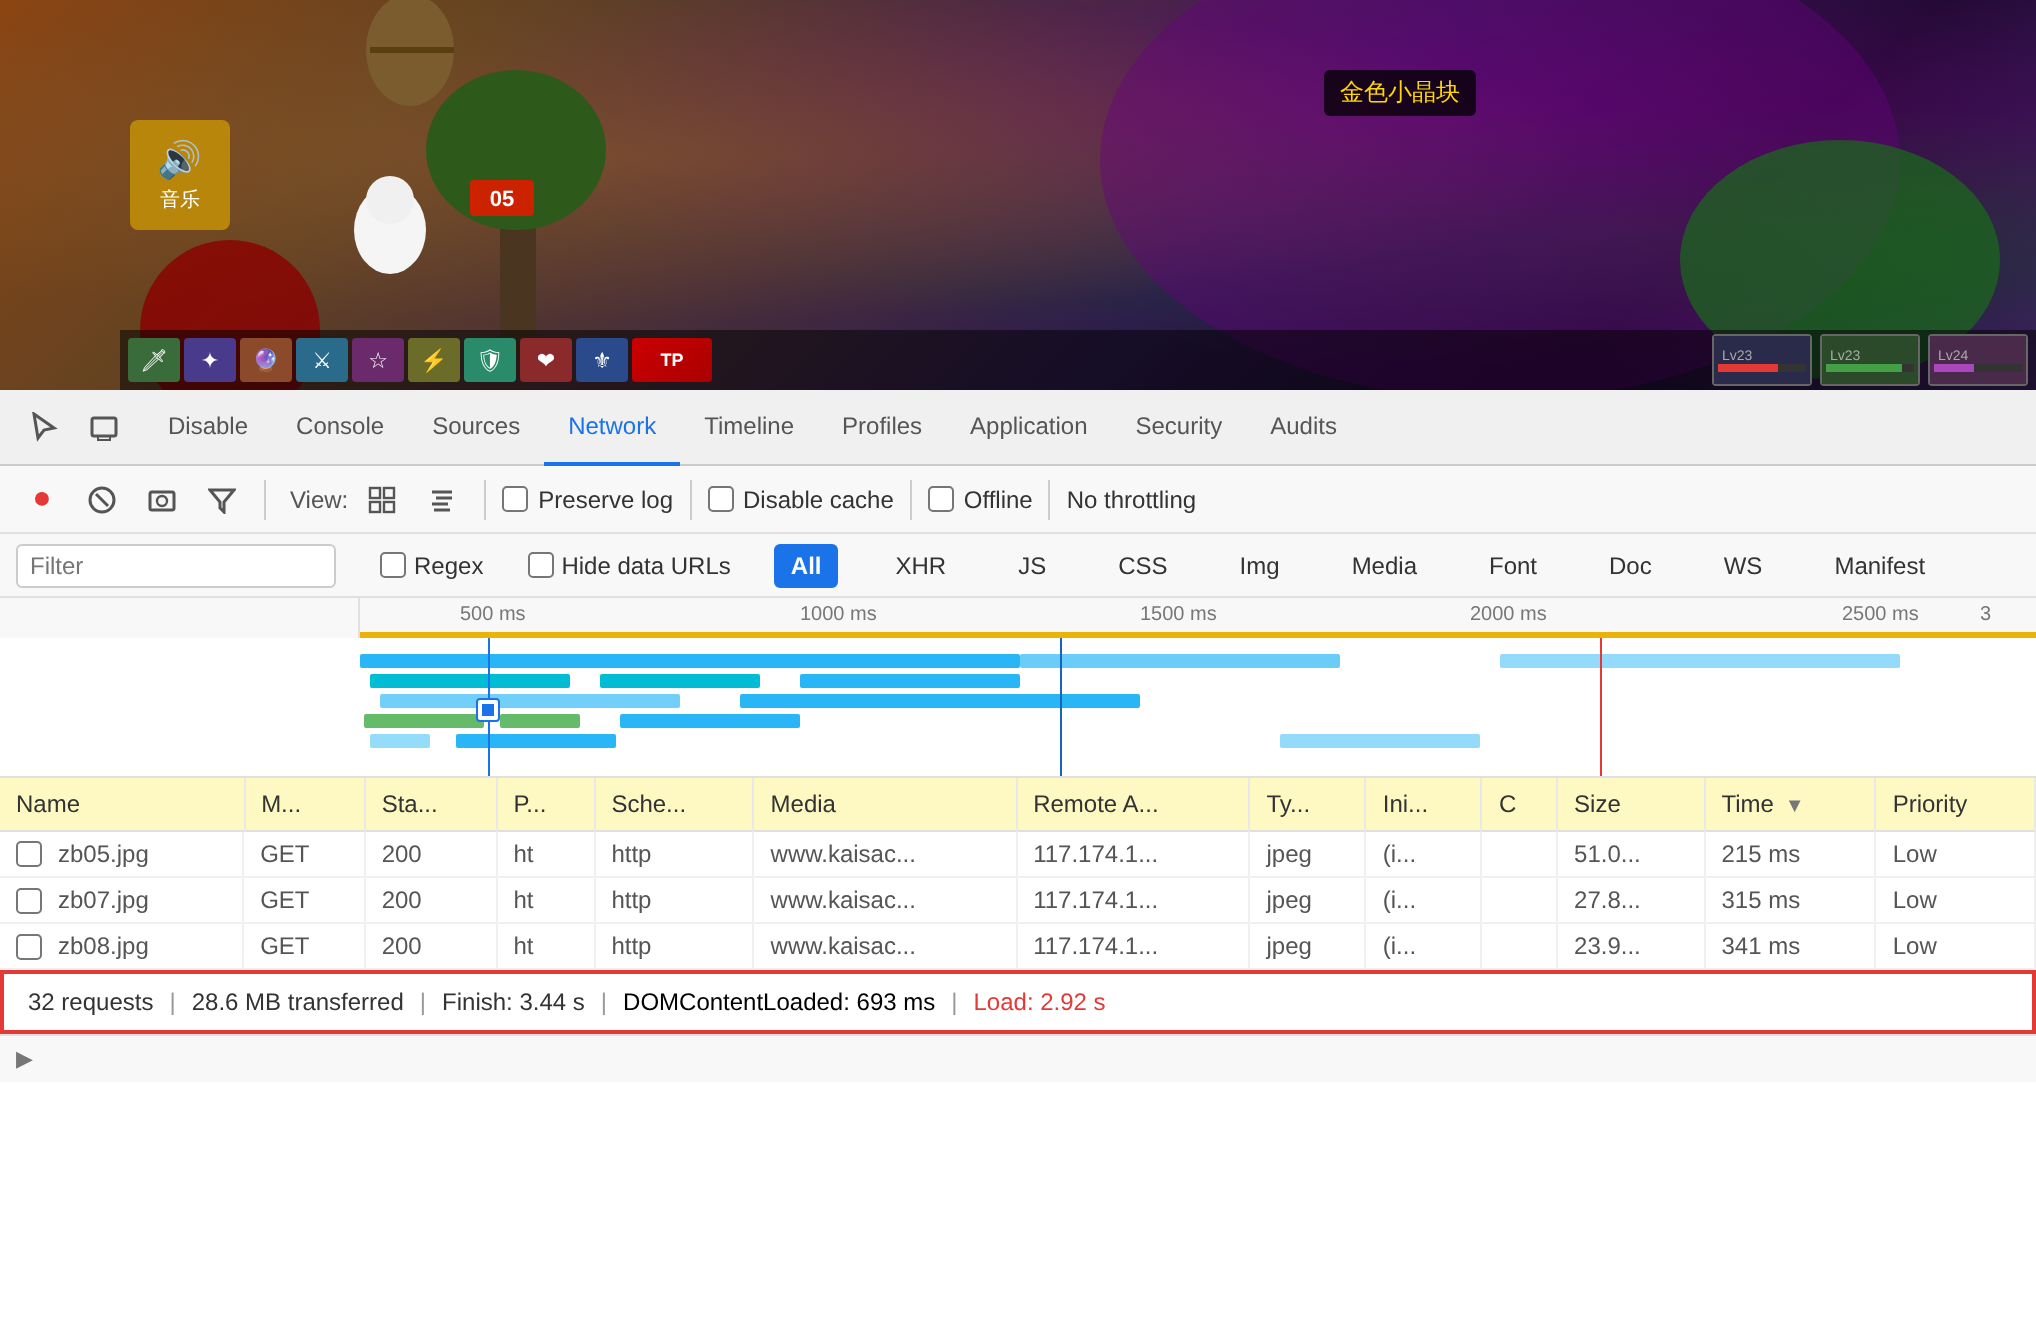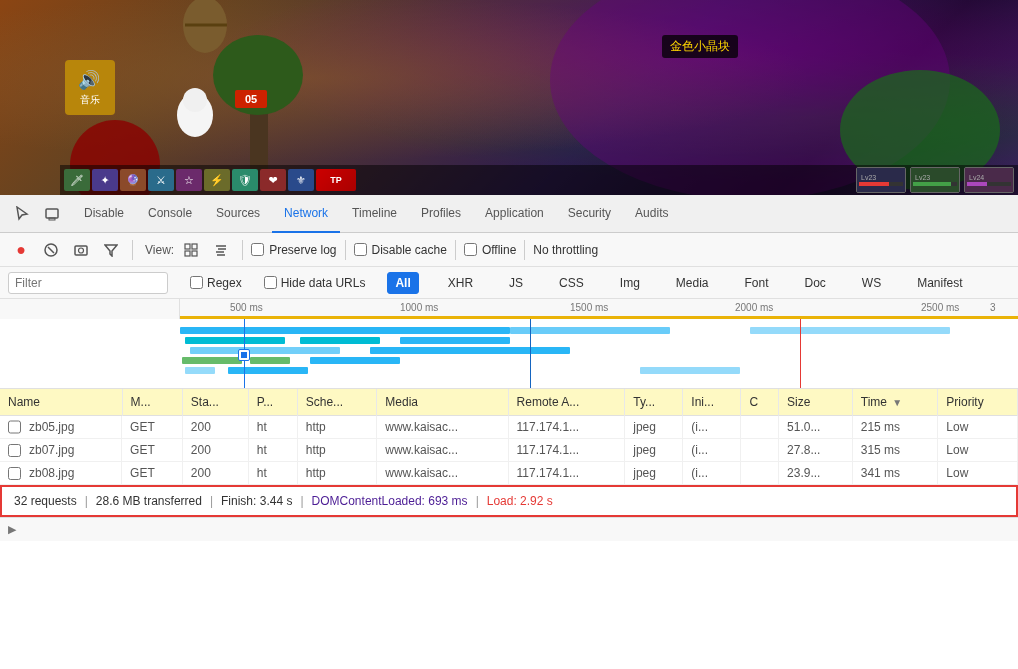--- a/index.html
+++ b/index.html
@@ -119,21 +119,21 @@
     }
 
     
     #status-bar {
       display: flex; align-items: center;
       border: 2px solid #e53935; padding: 4px 12px;
       font-size: 12px; height: 32px; background: #fff;
       gap: 8px;
     }
     #status-bar .sep { color: #999; }
-    #domcontent-text { color: #4c1d95; }
+    #domcontent-text { color: #000000; }
     #load-text { color: #e53935; }
 
     
     #bottom-bar {
       height: 24px; background: #f8f8f8; border-top: 1px solid #e0e0e0;
       display: flex; align-items: center; padding: 0 8px;
       font-size: 11px; color: #777;
     }
     .sort-icon { font-size: 10px; color: #777; margin-left: 2px; }
   </style>

